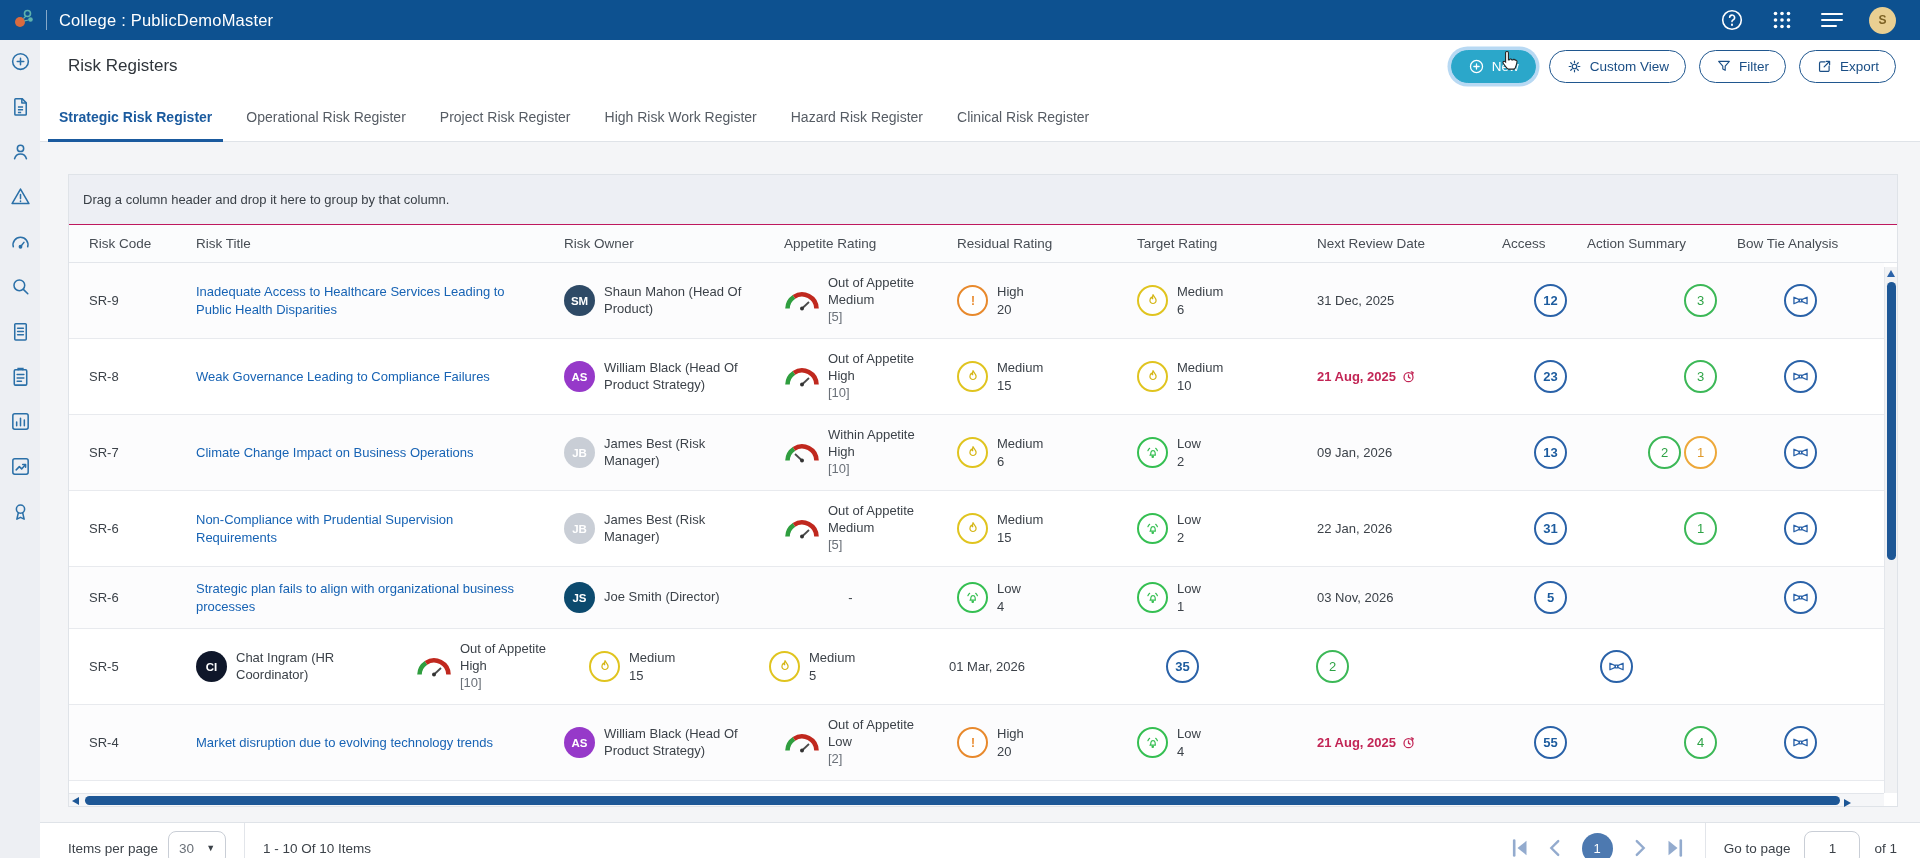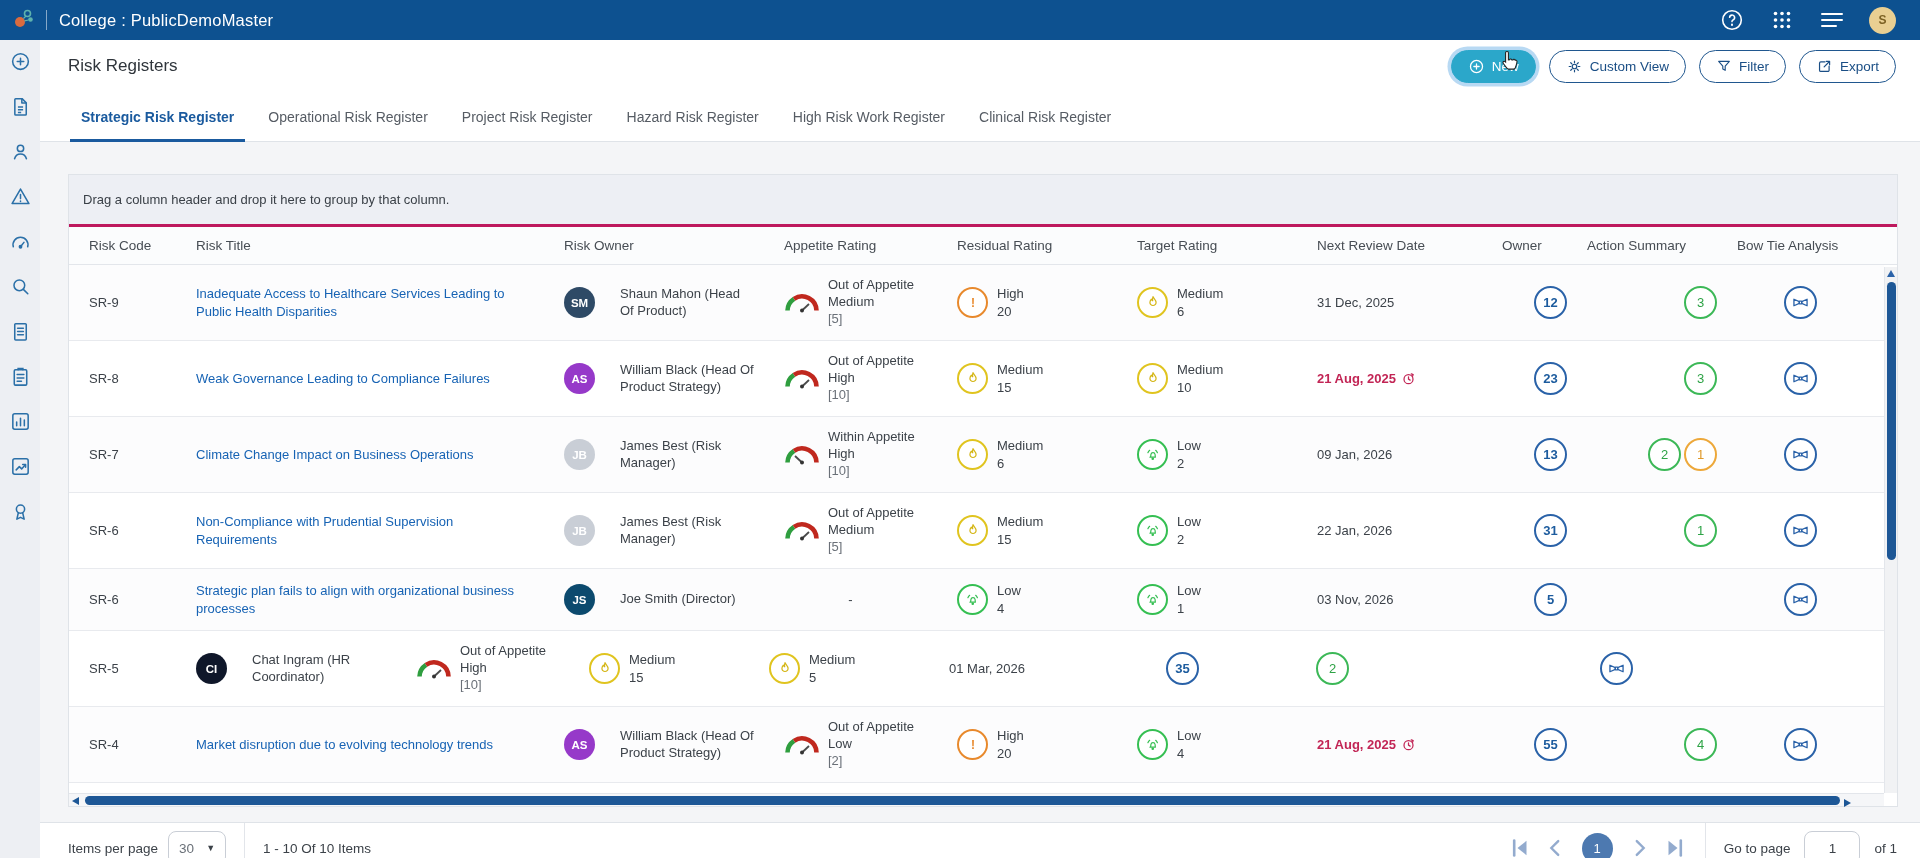--- a/index.html
+++ b/index.html
@@ -25,40 +25,40 @@
   
   .page-header{height:52px;background:#fff;display:flex;align-items:center;padding:0 24px 0 28px}
   .page-title{font-size:17px;color:#2f353b;font-weight:500}
   .actions{margin-left:auto;display:flex;gap:13px;align-items:center}
   .btn{height:33px;border-radius:17px;display:flex;align-items:center;gap:7px;padding:0 16px;font-size:13.5px;cursor:pointer;white-space:nowrap}
   .btn.primary{background:#2ba7ca;color:#fff;border:1px solid #2ba7ca;box-shadow:0 0 0 3.5px #b8d9f3}
   .btn.outline{background:#fff;border:1px solid #20578f;color:#1a4e85;font-weight:500}
   .btn .icn{display:flex;align-items:center}
 
   
-  .tabs{background:#fff;display:flex;padding:0 24px;border-bottom:1px solid #dfe3e8;height:50px;align-items:stretch}
+  .tabs{background:#fff;display:flex;padding:0 2px;border-bottom:1px solid #dfe3e8;height:50px;align-items:stretch}
   .tab{padding:0 17px;display:flex;align-items:center;font-size:14px;color:#565c64;position:relative;cursor:pointer;white-space:nowrap}
   .tab.active{color:#1a5a9e;font-weight:700}
   .tab.active:after{content:"";position:absolute;left:6px;right:6px;bottom:-1px;height:3px;background:#1a5a9e}
 
   
   .content{padding:32px 22px 0 28px;background:#f4f5f7}
   .container{background:#fff;border:1px solid #dfe3e8;height:633px;position:relative;display:flex;flex-direction:column}
-  .groupbar{background:#edeff4;padding:17px 14px;font-size:13px;color:#3a4047;border-bottom:3px solid #be185d}
+  .groupbar{background:#edeff4;padding:17px 14px;font-size:13px;color:#3a4047;border-bottom:1px solid #be185d}
   .grid-header{display:flex;height:38px;align-items:center;background:#fbfcfd;border-bottom:1px solid #e3e6eb;font-size:13.5px;color:#474d54;padding-right:13px}
   .th{padding-left:20px;flex:none;cursor:pointer}
   .th.last{flex:1}
   .rows{flex:1;overflow:hidden;padding-right:13px}
   .row{display:flex;align-items:center;border-bottom:1px solid #e8eaee;font-size:13px;color:#3c4249;min-height:76px;padding:9px 0}
   .row:nth-child(odd){background:#fcfcfd}
   .row:nth-child(5){min-height:62px}
   .cell{padding-left:20px;flex:none;display:flex;align-items:center}
   .cell.last{flex:1;justify-content:center;padding-left:0}
   .risk-title{color:#1763b4;line-height:1.35;padding-right:16px;cursor:pointer}
-  .avatar{width:31px;height:31px;border-radius:50%;font-size:11.5px;font-weight:700;flex:none;display:flex;align-items:center;justify-content:center;margin-right:25px;color:#fff}
+  .avatar{width:31px;height:31px;border-radius:50%;font-size:11.5px;font-weight:700;flex:none;display:flex;align-items:center;justify-content:center;margin-right:9px;color:#fff}
   .oname{line-height:1.3;padding-right:8px}
   .gauge{margin-right:8px;flex:none;display:flex}
   .atext{line-height:1.3}
   .muted{color:#6a7078}
   .dash{color:#3c4249}
   .cell.appet.empty{justify-content:center;padding-left:0}
   .rating{display:flex;align-items:center;gap:9px}
   .ricon{width:31px;height:31px;border-radius:50%;border:2px solid;display:flex;align-items:center;justify-content:center;flex:none;background:#fff}
   .ricon.high{border-color:#e8892c}
   .ricon.medium{border-color:#e0c41f}
@@ -250,37 +250,37 @@
           </span>
         <span>Export</span>
       </div>
     </div>
   </div>
 
   <div class="tabs">
       <div class="tab active">Strategic Risk Register</div>
       <div class="tab ">Operational Risk Register</div>
       <div class="tab ">Project Risk Register</div>
+      <div class="tab ">High Risk Work Register</div>
       <div class="tab ">Hazard Risk Register</div>
-      <div class="tab ">High Risk Work Register</div>
       <div class="tab ">Clinical Risk Register</div>
     </div>
 
   <div class="content">
     <div class="container">
       <div class="groupbar">Drag a column header and drop it here to group by that column.</div>
       <div class="grid-header">
           <div class="th " style="width:107px">Risk Code</div>
           <div class="th " style="width:368px">Risk Title</div>
           <div class="th " style="width:220px">Risk Owner</div>
           <div class="th " style="width:173px">Appetite Rating</div>
           <div class="th " style="width:180px">Residual Rating</div>
           <div class="th " style="width:180px">Target Rating</div>
           <div class="th " style="width:185px">Next Review Date</div>
-          <div class="th " style="width:85px">Owner</div>
+          <div class="th " style="width:85px">Access</div>
           <div class="th " style="width:150px">Action Summary</div>
           <div class="th last" style="">Bow Tie Analysis</div>
         </div>
       <div class="rows">
           <div class="row">
     <div class="cell" style="width:107px">SR-9</div>
     <div class="cell" style="width:368px">
               <span class="risk-title">Inadequate Access to Healthcare Services Leading to Public Health Disparities</span>
             </div>
     <div class="cell" style="width:220px">

